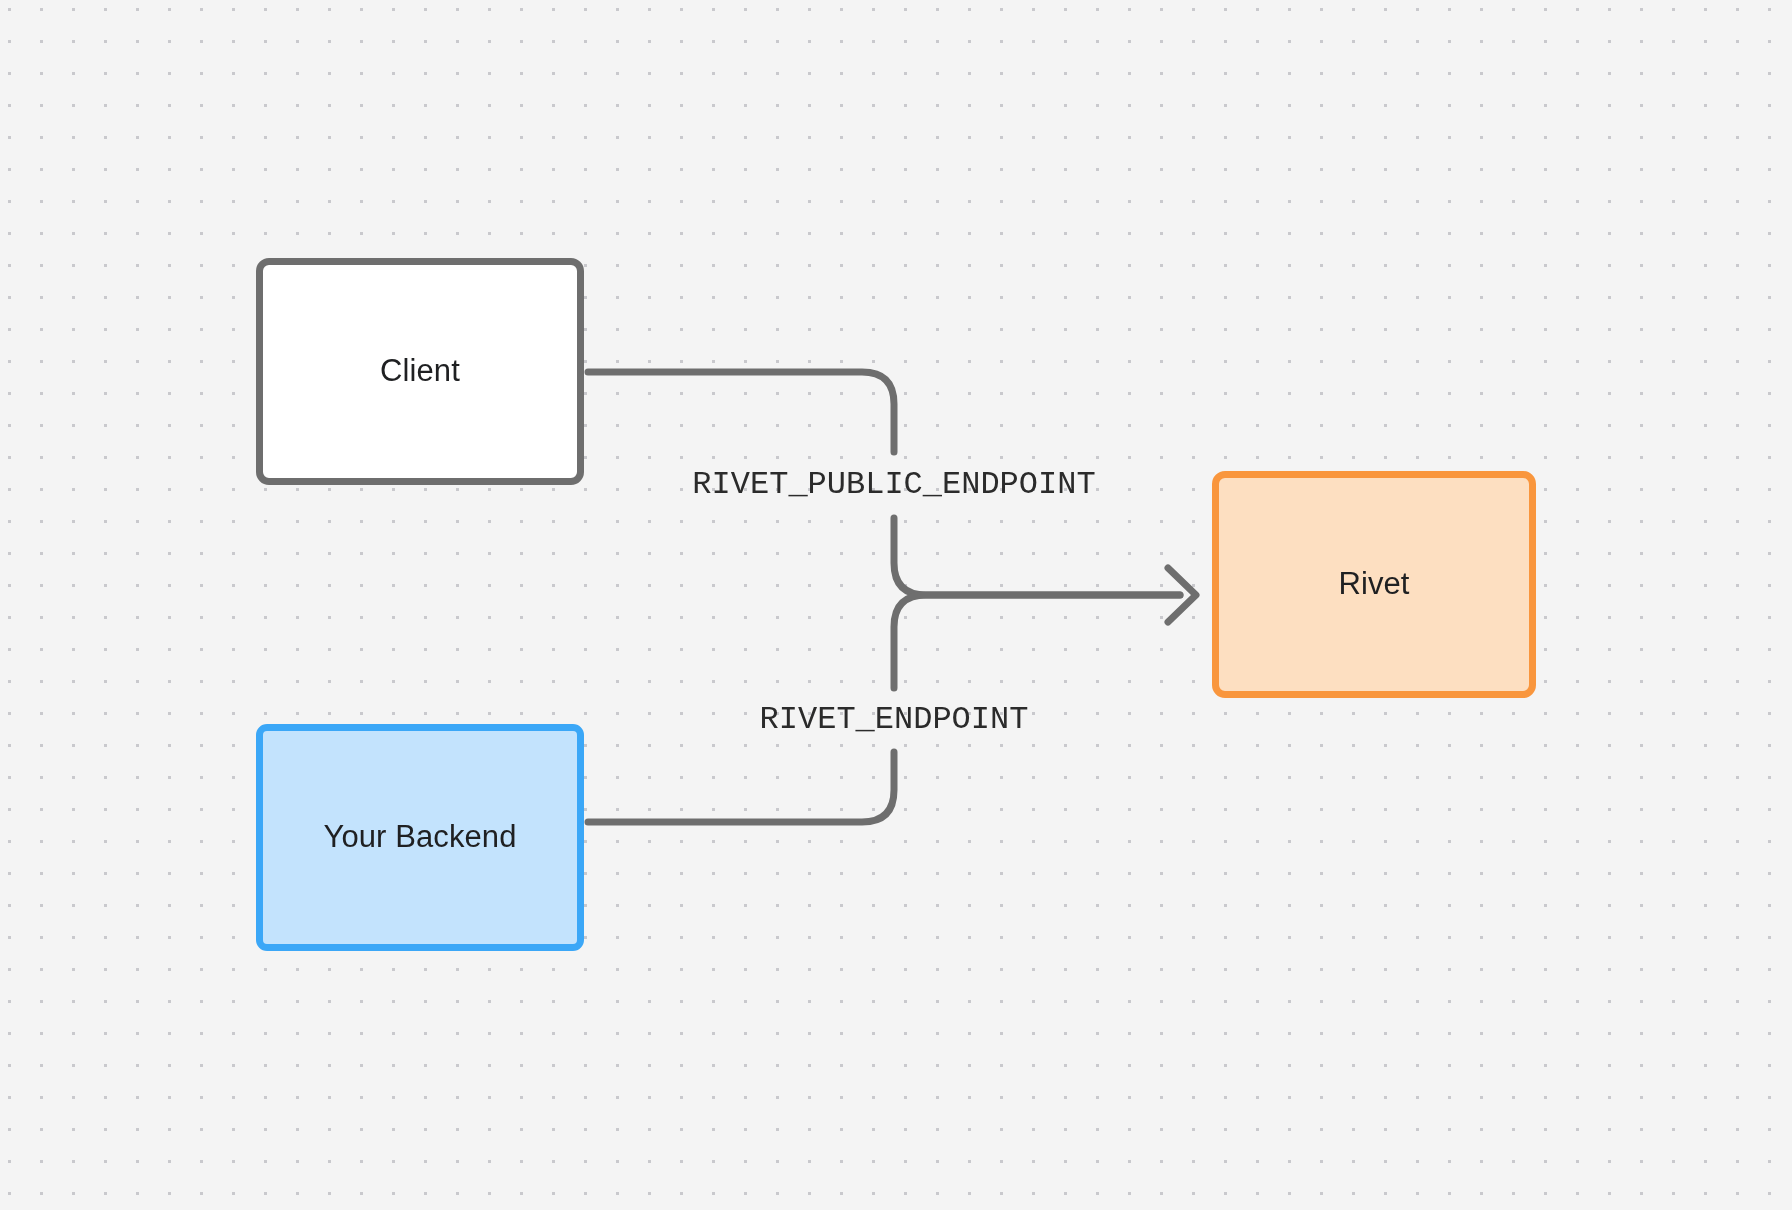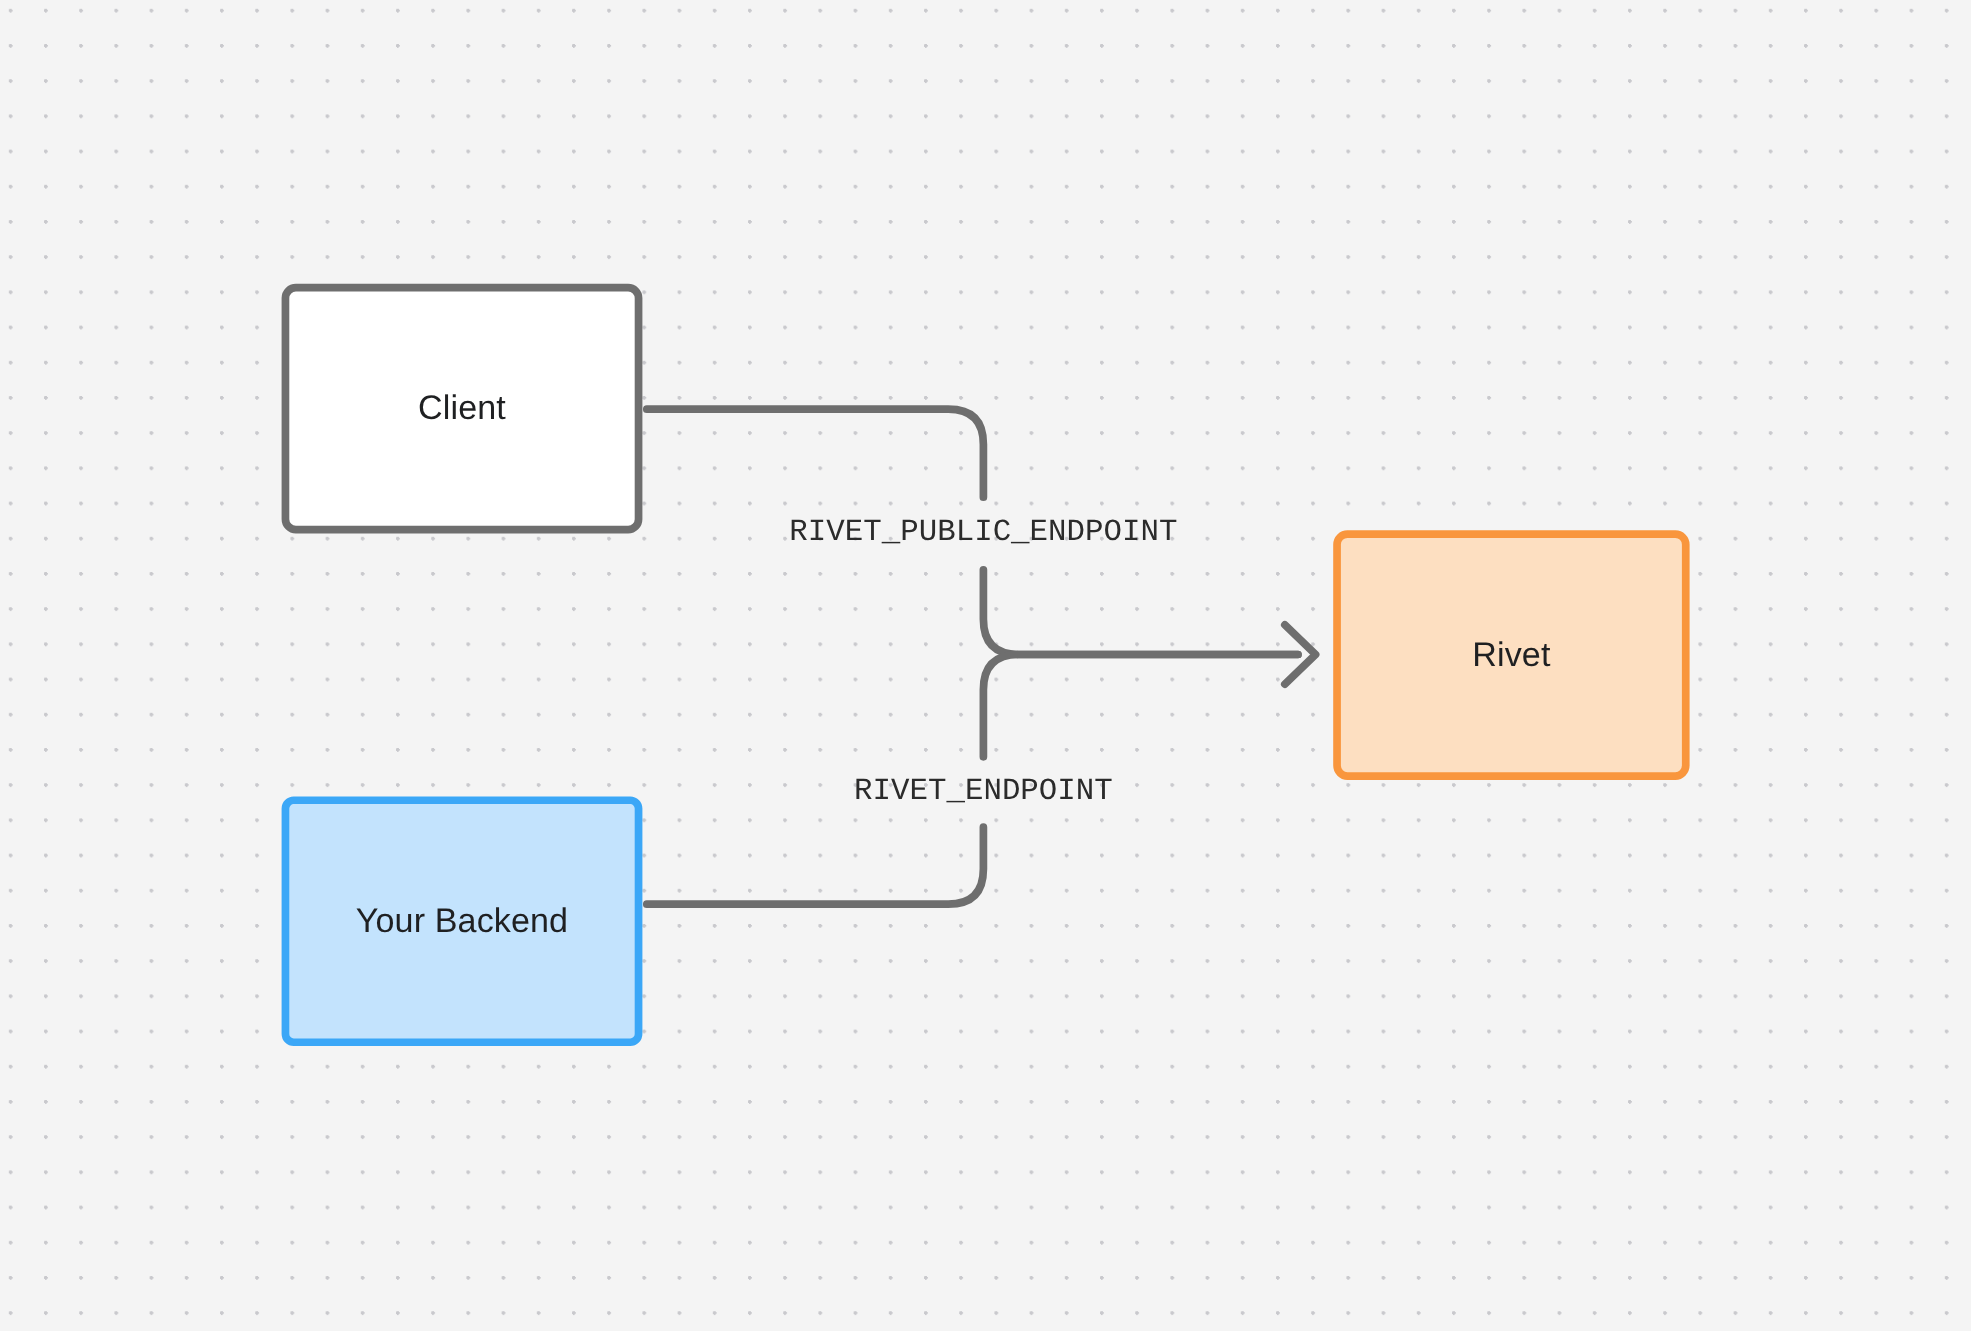--- a/index.html
+++ b/index.html
@@ -69,31 +69,31 @@
     top: 724px;
     width: 328px;
     height: 227px;
     background: #c3e3fd;
     border-color: #3ba7f7;
     border-radius: 11px;
   }
 
   #node-rivet {
     left: 1212px;
-    top: 482px;
+    top: 471px;
     width: 324px;
     height: 227px;
     background: #fddfc1;
     border-color: #f9963d;
   }
 
   .edge-label {
     position: absolute;
     font-family: "Liberation Mono", monospace;
-    font-size: 28px;
+    font-size: 32px;
     line-height: 1;
     color: #2b2b2b;
     letter-spacing: 0px;
     white-space: nowrap;
     transform: translate(-50%, -50%);
   }
   #label-public-endpoint {
     left: 894px;
     top: 485px;
   }

